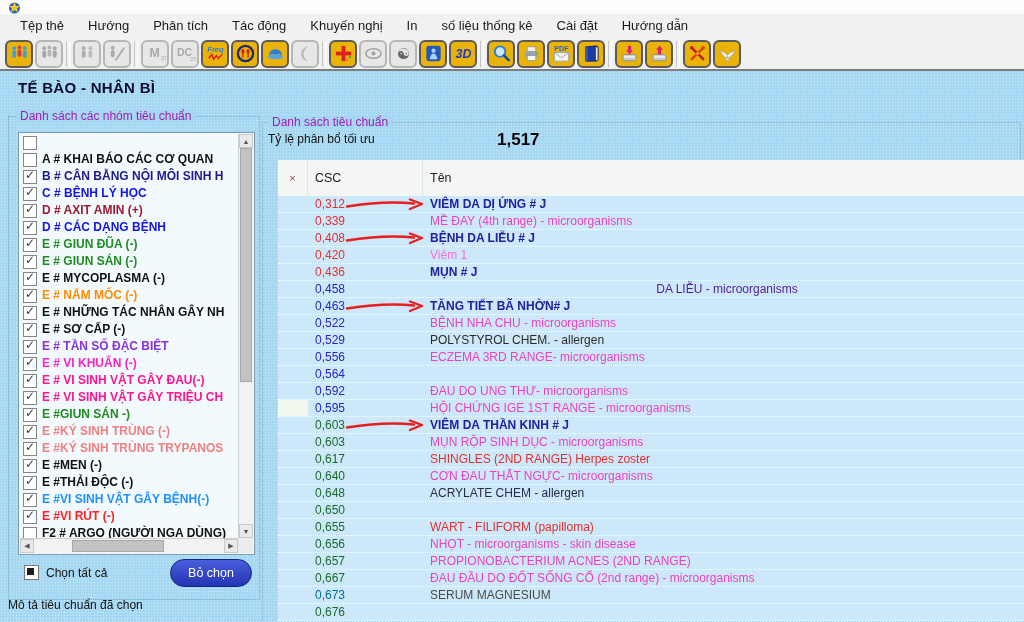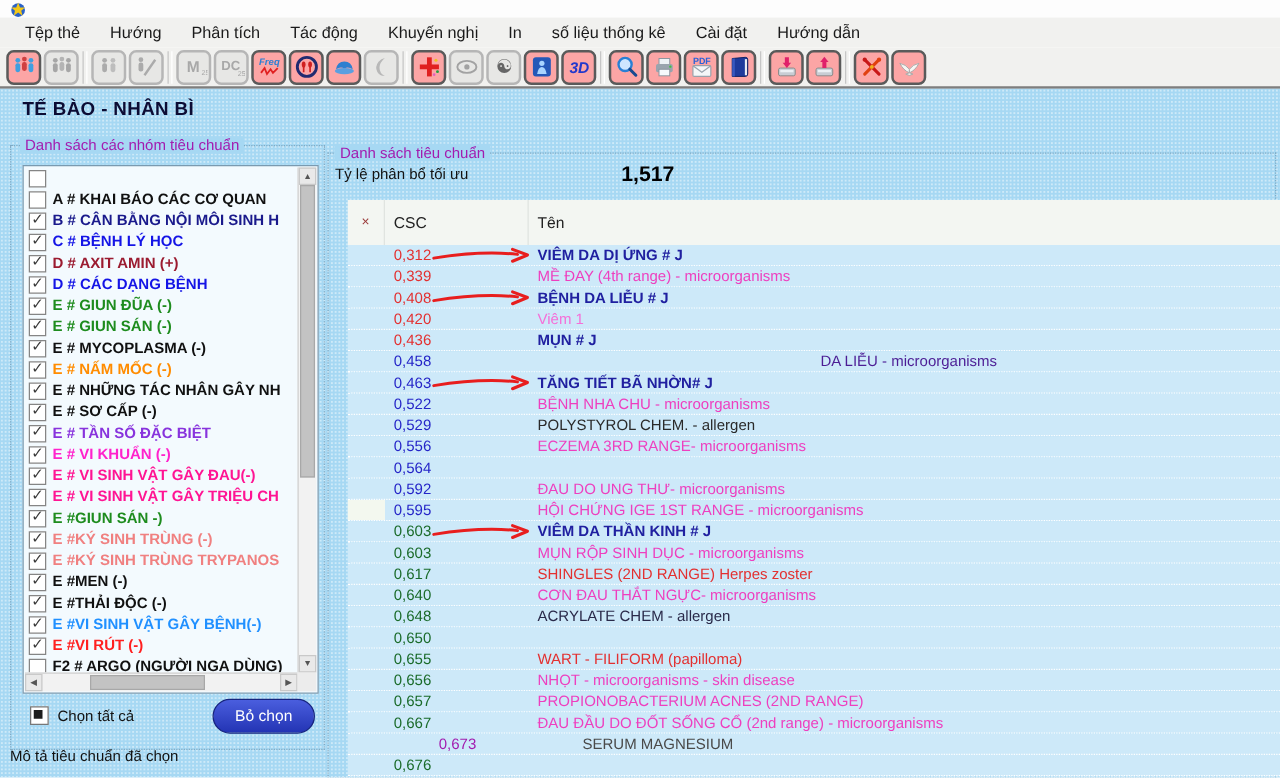--- a/index.html
+++ b/index.html
@@ -10,21 +10,21 @@
   .titlestrip{position:absolute;left:0;top:0;width:100%;height:14px;background:#fdfdfd;}
   .appicon{position:absolute;left:8px;top:1px;width:13px;height:13px;}
   .menubar{position:absolute;left:0;top:14px;width:100%;height:24px;background:#f1f1ef;
     display:flex;align-items:center;padding-left:8px;box-sizing:border-box;}
   .menu-item{padding:0 12px;font-size:13px;color:#1a1a1a;line-height:24px;white-space:nowrap;cursor:default;}
   .toolbar{position:absolute;left:0;top:38px;width:100%;height:33px;background:#f1f1ef;
     display:flex;align-items:center;padding-left:5px;box-sizing:border-box;border-bottom:2px solid #7e7e7e;}
   .tb-group{display:flex;gap:2px;align-items:center;}
   .tb-sep{width:2px;height:26px;border-left:1px solid #c6c6c6;border-right:1px solid #ffffff;margin:0 3px;}
   .tb-btn{width:28px;height:28px;border-radius:6px;display:flex;align-items:center;justify-content:center;box-sizing:border-box;flex:none;}
-  .tb-btn.on{background:#fca5a5;border:2px solid #5a5a5a;}
+  .tb-btn.on{background:#eab308;border:2px solid #5a5a5a;}
   .tb-btn.off{background:#e7e7e5;border:2px solid #b6b6b6;}
   .tb-btn svg{width:21px;height:21px;display:block;}
 
   
   .main{position:absolute;left:0;top:71px;width:1024px;height:551px;background:#a6d8f3;
     background-image:radial-gradient(rgba(255,255,255,.45) .8px,transparent .9px);background-size:3px 3px;}
   .page-title{position:absolute;left:18px;top:8px;font-size:15px;font-weight:bold;color:#0c0c34;letter-spacing:.3px;}
 
   .groupbox{position:absolute;border:1px dotted rgba(80,115,140,.45);}
   .gb-left{left:8px;top:45px;width:250px;height:482px;}
@@ -553,21 +553,21 @@
             <div class="td td-csc" style="color: rgb(26, 107, 42);">0,657</div>
             <div class="td td-name" style="color: rgb(238, 63, 191);">PROPIONOBACTERIUM ACNES (2ND RANGE)</div>
           </div>
           <div class="trow">
             <div class="td td-x"></div>
             <div class="td td-csc" style="color: rgb(26, 107, 42);">0,667</div>
             <div class="td td-name" style="color: rgb(238, 63, 191);">ĐAU ĐẦU DO ĐỐT SỐNG CỔ  (2nd range) - microorganisms</div>
           </div>
           <div class="trow">
             <div class="td td-x"></div>
-            <div class="td td-csc" style="color: #a21caf; margin-left: 36px;">0,673</div>
+            <div class="td td-csc" style="color: #0369a1;">0,673</div>
             <div class="td td-name" style="color: rgb(74, 74, 74);">SERUM MAGNESIUM</div>
           </div>
           <div class="trow">
             <div class="td td-x"></div>
             <div class="td td-csc" style="color: rgb(26, 107, 42);">0,676</div>
             <div class="td td-name" style="color: rgb(42, 42, 42);"></div>
           </div>
         </div>
     </div>
   </div>

